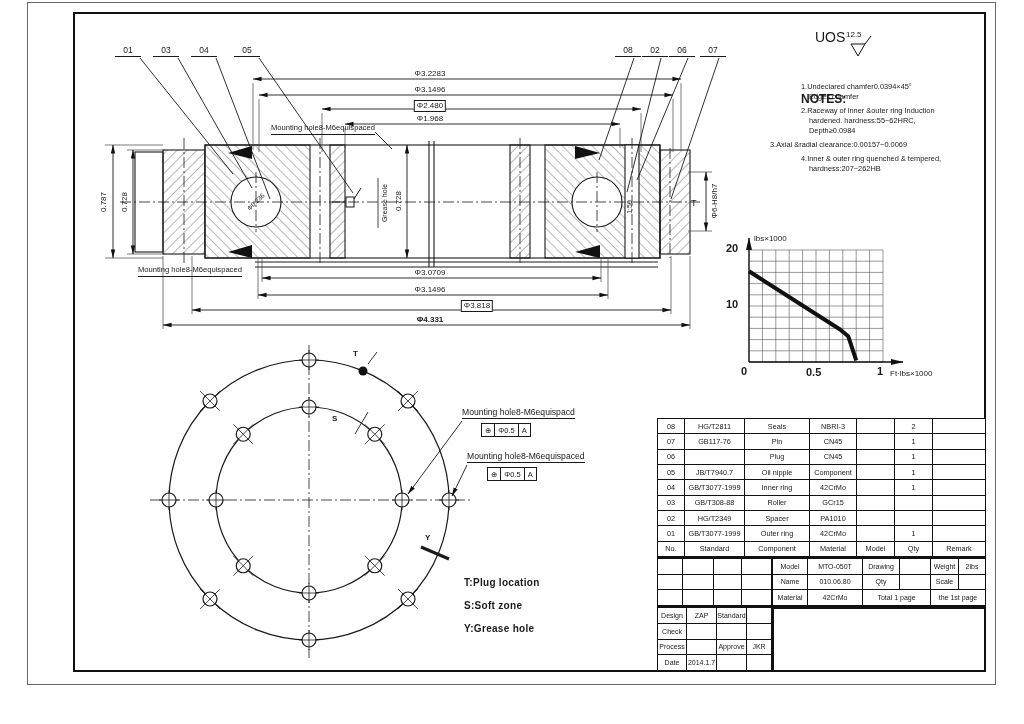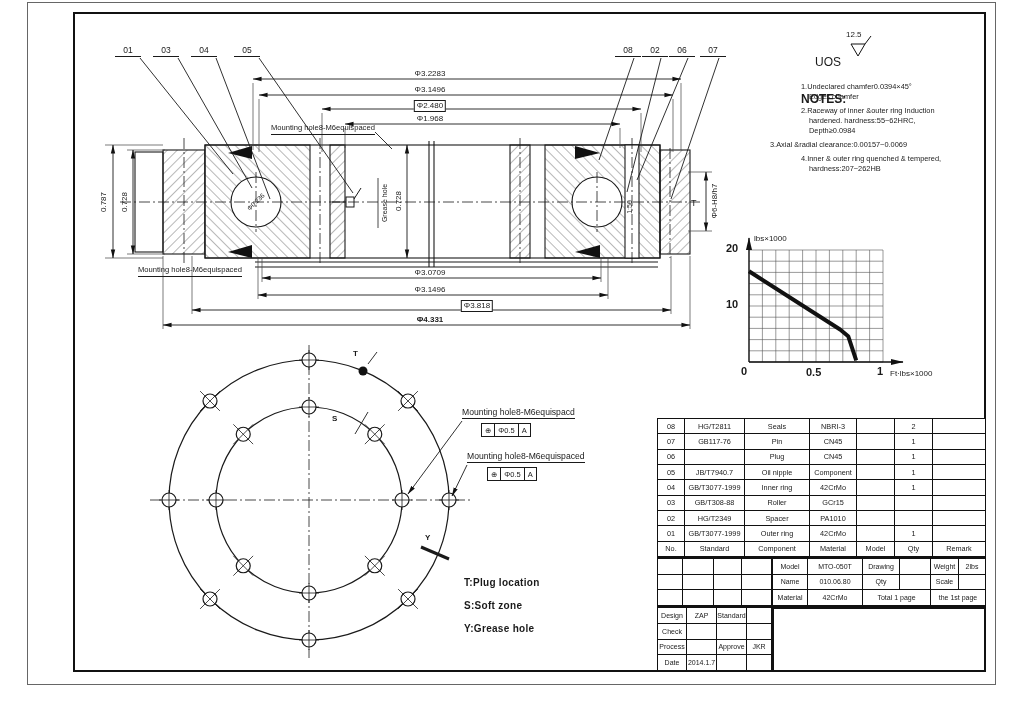--- a/index.html
+++ b/index.html
@@ -303,21 +303,21 @@
   <div class="gdt" style="left:487px;top:467px;">
     <span>⊕</span>
     <span>Φ0.5</span>
     <span>A</span>
   </div>
 
   <div class="t leg" style="left:464px;top:578px;">T:Plug location</div>
   <div class="t leg" style="left:464px;top:601px;">S:Soft zone</div>
   <div class="t leg" style="left:464px;top:624px;">Y:Grease hole</div>
 
-  <div class="t" style="left:815px;top:57px;font-size:12px;">UOS</div>
+  <div class="t" style="left:815px;top:32px;font-size:14px;">UOS</div>
   <div class="t" style="left:846px;top:30px;font-size:8px;">12.5</div>
   <div class="t" style="left:801px;top:66px;font-size:12px;font-weight:bold;margin-top:28px;">NOTES:</div>
   <div class="t note" style="left:801px;top:82px;">1.Undeclared chamfer0.0394×45°</div>
   <div class="t note" style="left:809px;top:92px;">Edges chamfer</div>
   <div class="t note" style="left:801px;top:106px;text-align:right;">2.Raceway of inner &amp;outer ring Induction</div>
   <div class="t note" style="left:809px;top:116px;">hardened. hardness:55~62HRC,</div>
   <div class="t note" style="left:809px;top:126px;">Depth≥0.0984</div>
   <div class="t note" style="left:770px;top:140px;">3.Axial &amp;radial clearance:0.00157~0.0069</div>
   <div class="t note" style="left:801px;top:154px;">4.Inner &amp; outer ring quenched &amp; tempered,</div>
   <div class="t note" style="left:809px;top:164px;">hardness:207~262HB</div>

